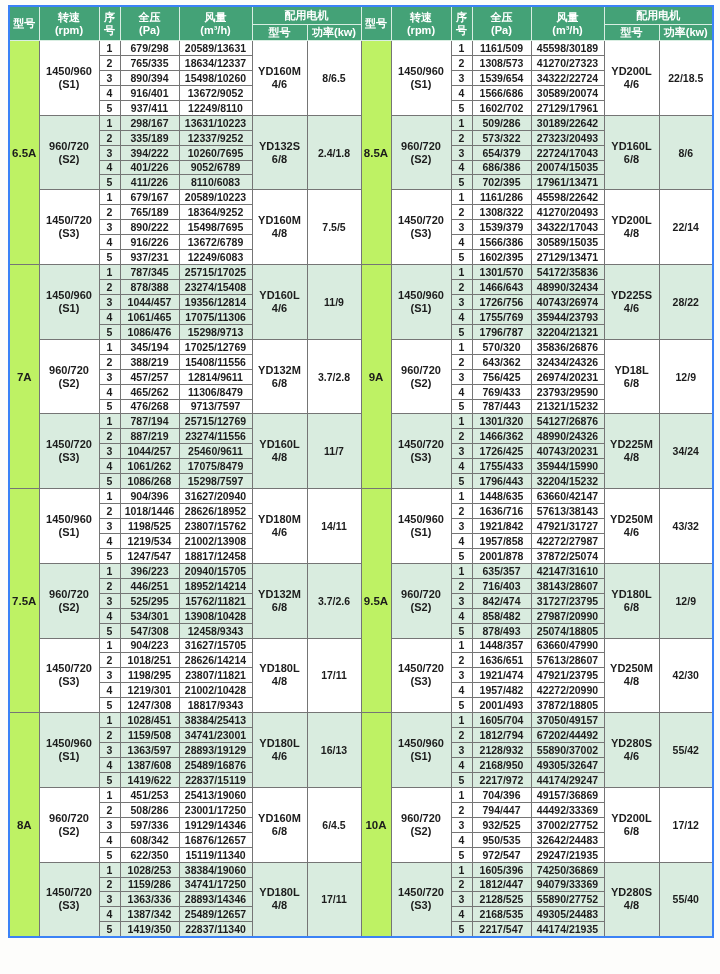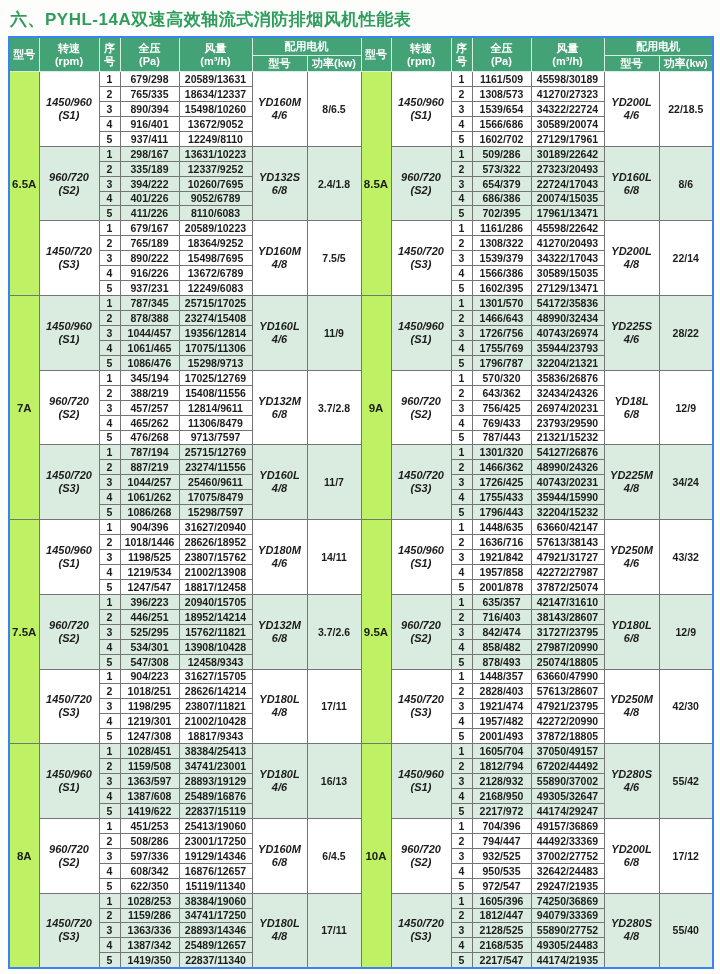--- a/index.html
+++ b/index.html
@@ -10,30 +10,29 @@
   table.perf{border-collapse:collapse;table-layout:fixed;width:704px;
              border:2px solid #3b82f6;}
   th,td{border:1px solid #757575;padding:0;text-align:center;vertical-align:middle;
         overflow:hidden;}
   thead th{background:#44a277;color:#ffffff;font-size:11px;line-height:13px;
            font-weight:bold;white-space:pre-line;border:1px solid #d9eee2;}
   thead tr.h1 th{height:17px;}
   thead tr.h2 th{height:15px;}
   tbody td{font-size:10.5px;font-weight:bold;color:#1c1c1c;height:13.95px;
            line-height:12px;}
-  td.multiline{white-space:pre-line;line-height:13px;font-size:11px;font-style:italic;}
+  td.multiline{white-space:pre-line;line-height:13px;font-size:11px;}
   td.band-green{background:#d9ecdf;}
   td.band-white{background:#ffffff;}
   td.model-bg{background:#bef264;font-size:11.5px;}
 </style>
 </head>
 <body>
 
 <div class="page">
-  <div class="title">六、PYHL-14A双速高效轴流式消防排烟风机性能表</div>
 
   <table class="perf" id="perf-table">
     <colgroup>
       <col style="width:30px">
         <col style="width:60px">
         <col style="width:21px">
       <col style="width:59px">
         <col style="width:73px">
         <col style="width:55px">
         <col style="width:54px">
@@ -498,21 +497,21 @@
           <td class="band-white">63660/47990</td>
           <td rowspan="5" class="multiline band-white">YD250M
 4/8</td>
           <td rowspan="5" class="band-white">42/30</td>
         </tr>
         <tr>
           <td class="band-white">2</td>
           <td class="band-white">1018/251</td>
           <td class="band-white">28626/14214</td>
           <td class="band-white">2</td>
-          <td class="band-white">2828/403</td>
+          <td class="band-white">1636/651</td>
           <td class="band-white">57613/28607</td>
         </tr>
         <tr>
           <td class="band-white">3</td>
           <td class="band-white">1198/295</td>
           <td class="band-white">23807/11821</td>
           <td class="band-white">3</td>
           <td class="band-white">1921/474</td>
           <td class="band-white">47921/23795</td>
         </tr>

